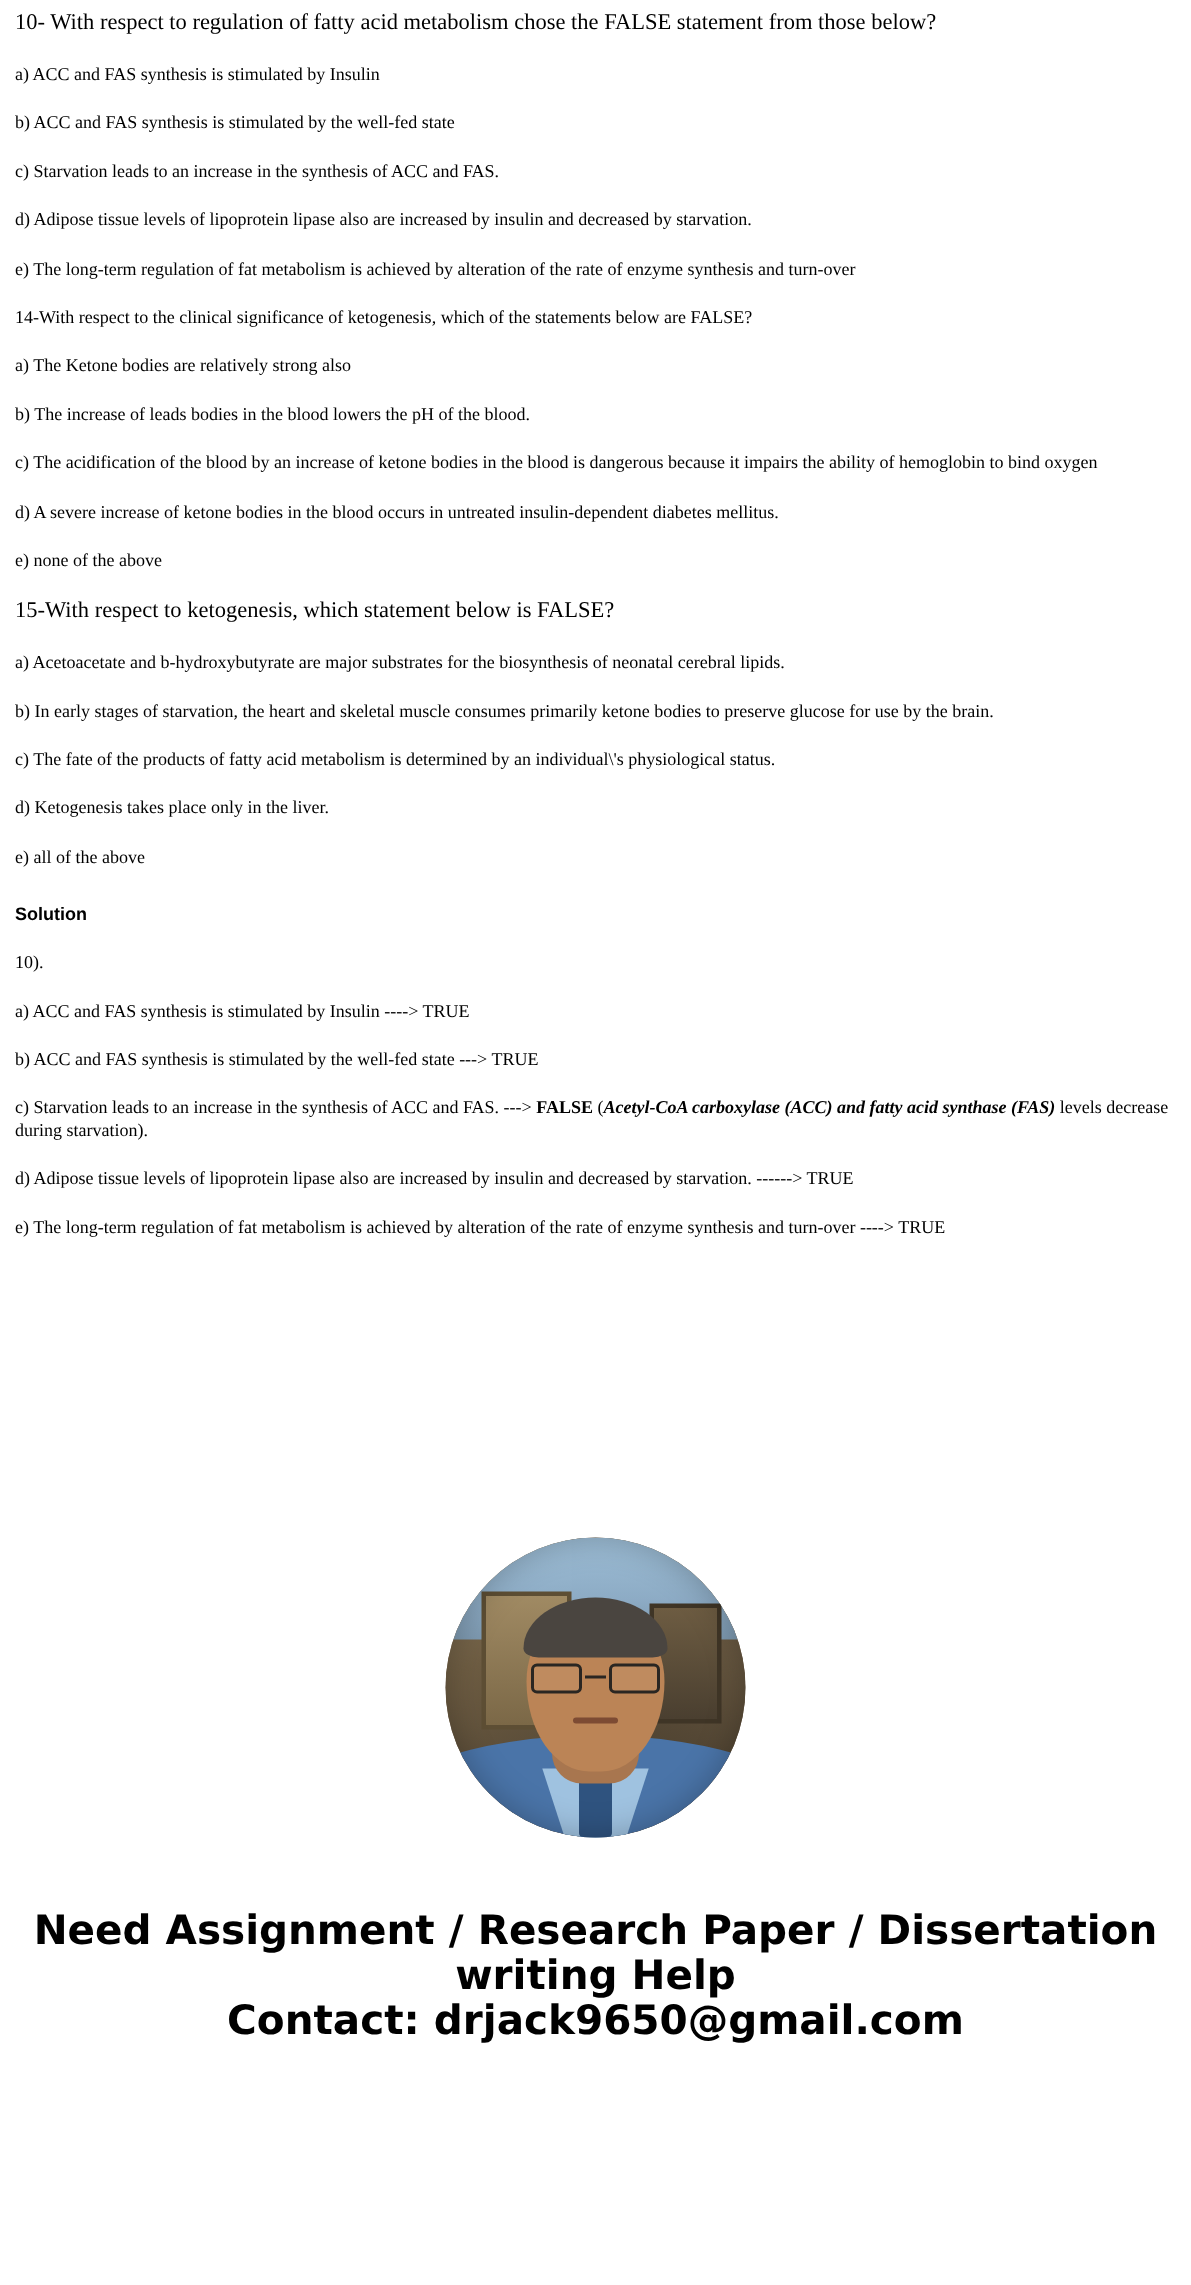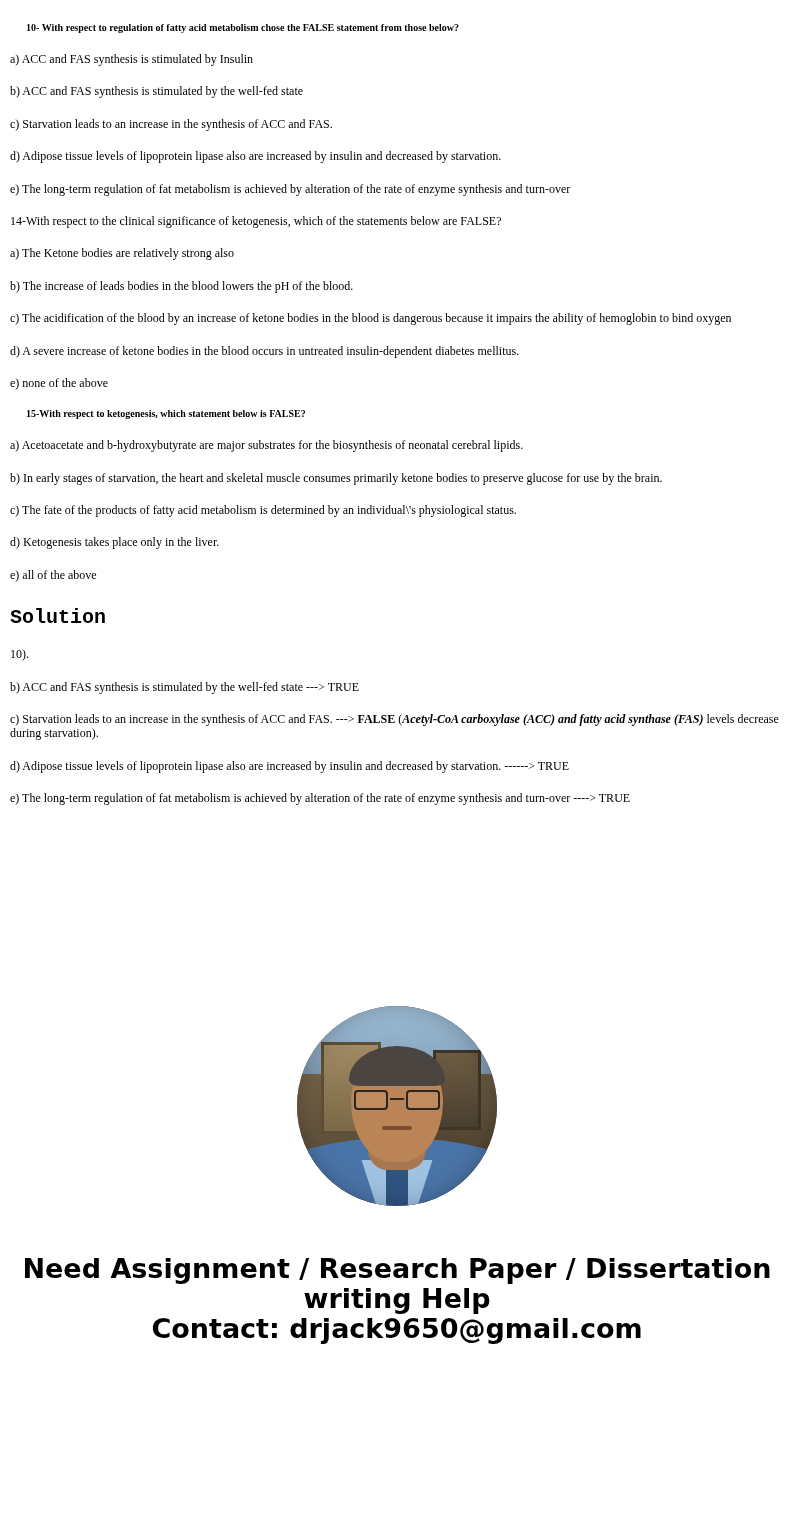--- a/index.html
+++ b/index.html
@@ -18,37 +18,37 @@
     width: 794px;
     box-sizing: border-box;
     padding: 6px 10px 0 10px;
   }
   p {
     margin: 0 0 0 0;
     font-size: 15.5px;
     line-height: 1.18;
   }
   .q-heading {
-    font-weight: bold;
-    font-size: 10px;
+    font-weight: normal;
+    font-size: 15px;
     line-height: 1.2;
-    margin: 16px;
+    margin: 0;
   }
   .opt {
     font-size: 12px;
     line-height: 1.2;
   }
   .block {
     margin-bottom: 18px;
   }
   h2.solution {
-    font-size: 20px;
+    font-size: 12px;
     font-weight: bold;
     margin: 24px 0 18px 0;
-    font-family: Liberation Mono, monospace;
+    font-family: Liberation Sans, sans-serif;
   }
   .bold { font-weight: bold; }
   .italic-bold { font-weight: bold; font-style: italic; }
   .photo-wrap {
     margin-top: 200px;
     display: flex;
     justify-content: center;
   }
   .avatar {
     width: 200px;
@@ -277,20 +277,23 @@
     <p class="opt">d) Ketogenesis takes place only in the liver.</p>
   </div>
   <div class="block">
     <p class="opt">e) all of the above</p>
   </div>
 
   <h2 class="solution">Solution</h2>
 
   <div class="block">
     <p class="opt">10).</p>
+  </div>
+  <div class="block">
+    <p class="opt">a) ACC and FAS synthesis is stimulated by Insulin ----&gt; TRUE</p>
   </div>
   <div class="block">
     <p class="opt">b) ACC and FAS synthesis is stimulated by the well-fed state ---&gt; TRUE</p>
   </div>
   <div class="block">
     <p class="opt"><span>c) Starvation leads to an increase in the synthesis of ACC and FAS. ---&gt; </span><span class="bold">FALSE</span><span> (</span><span class="italic-bold">Acetyl-CoA carboxylase (ACC) and fatty acid synthase (FAS)</span><span> levels decrease during starvation).</span></p>
   </div>
   <div class="block">
     <p class="opt">d) Adipose tissue levels of lipoprotein lipase also are increased by insulin and decreased by starvation. ------&gt; TRUE</p>
   </div>

